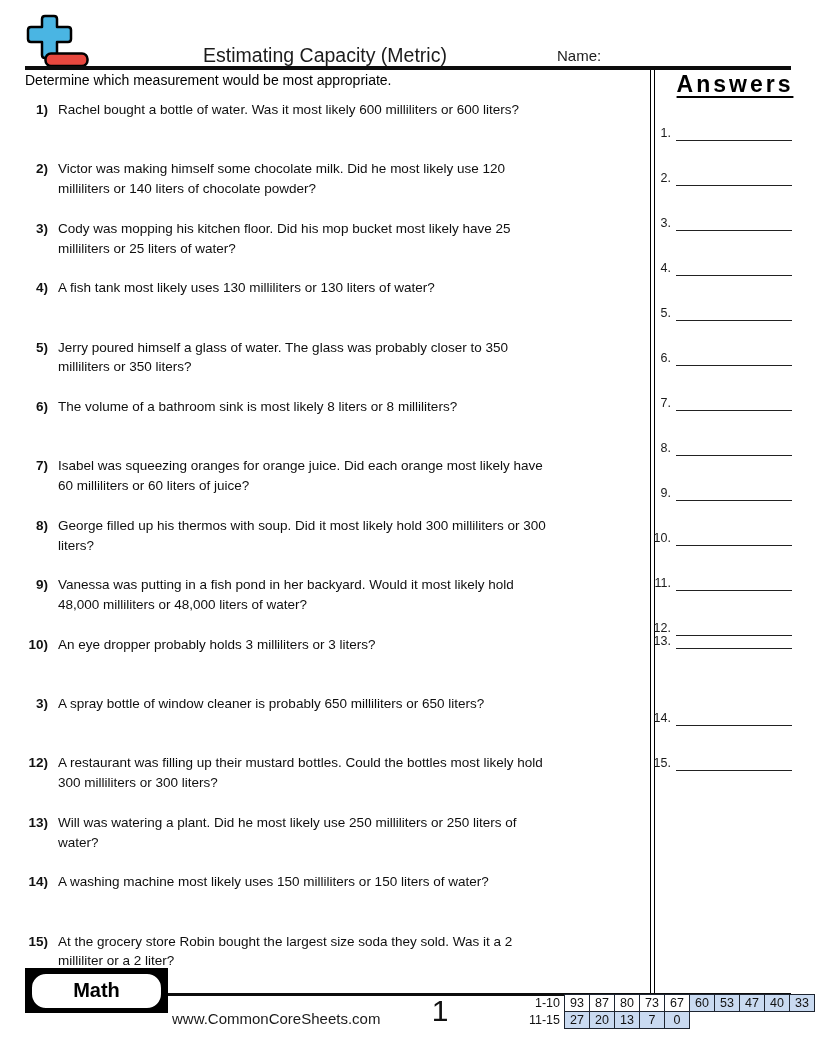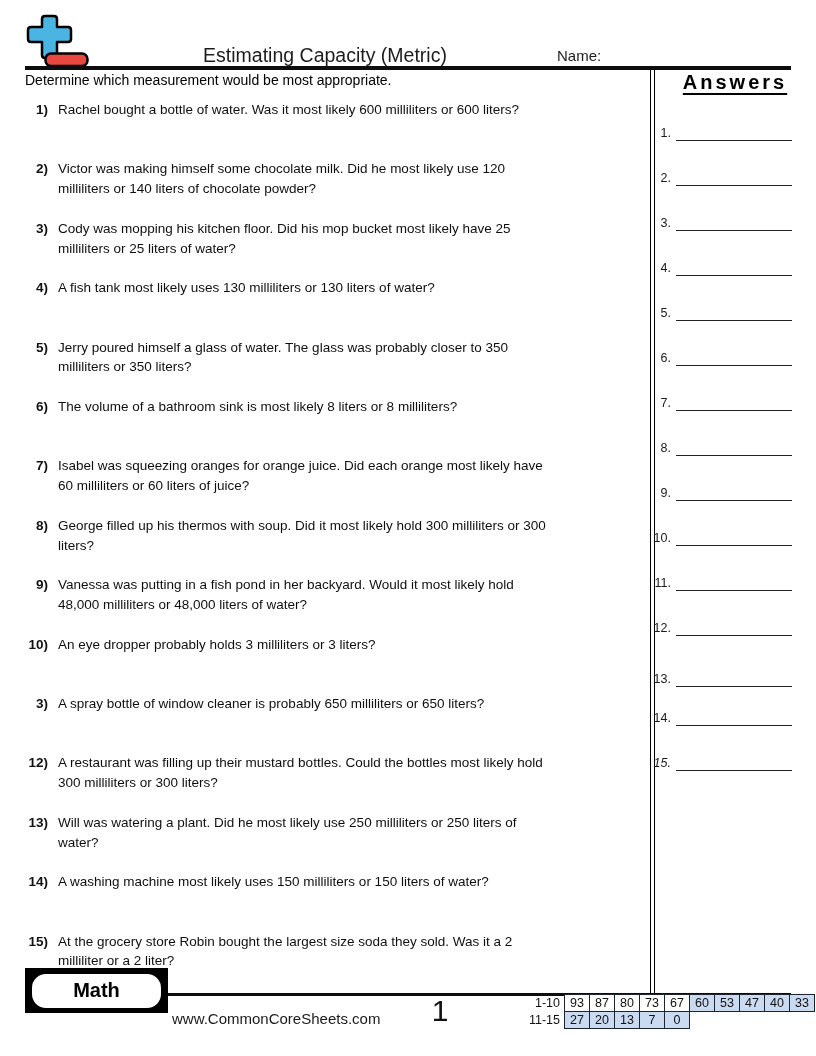--- a/index.html
+++ b/index.html
@@ -18,21 +18,21 @@
   .header-rule { position:absolute; left:25px; top:66px; width:766px; height:3.5px; background:#0d0d0d; }
   .instruction { position:absolute; left:25px; top:72px; font-size:14px; font-weight:normal; color:#000; }
   
   .divider {
     position:absolute; left:650px; top:69.5px; height:923px; width:5px;
     border-left:1.6px solid #000; border-right:1.6px solid #000;
   }
   
   .answers-heading {
     position:absolute; left:660px; top:71px; width:150px; text-align:center;
-    font-size:20px; font-weight:bold; letter-spacing:3px;
+    font-size:23px; font-weight:bold; letter-spacing:3px;
     text-decoration:underline; text-underline-offset:3.5px; color:#000;
   }
   .answer-row {
     position:absolute; left:652px; width:140px; height:19px;
     display:flex; align-items:flex-end; font-size:12.5px; color:#1a1a1a;
   }
   .answer-num { width:24px; text-align:right; padding-right:5px; line-height:16px; }
   .answer-line { flex:1; height:100%; border-bottom:1.3px solid #222; }
   
   .question { position:absolute; left:0; width:648px; display:flex; }
@@ -254,31 +254,31 @@
   <div class="answer-row" style="top: 572px;">
     <span class="answer-num">11.</span>
     <span class="answer-line"></span>
   </div>
 
   <div class="answer-row" style="top: 617px;">
     <span class="answer-num">12.</span>
     <span class="answer-line"></span>
   </div>
 
-  <div class="answer-row" style="top: 668px;">
+  <div class="answer-row" style="top: 630px;">
     <span class="answer-num">13.</span>
     <span class="answer-line"></span>
   </div>
 
   <div class="answer-row" style="top: 707px;">
     <span class="answer-num">14.</span>
     <span class="answer-line"></span>
   </div>
 
-  <div class="answer-row" style="top: 752px; font-style: italic;">
+  <div class="answer-row" style="top: 752px;">
     <span class="answer-num">15.</span>
     <span class="answer-line"></span>
   </div>
 </div>
 
   <div class="footer-rule"></div>
   <div class="math-badge">
     <div class="math-pill">Math</div>
   </div>
   <div class="site-url">www.CommonCoreSheets.com</div>

